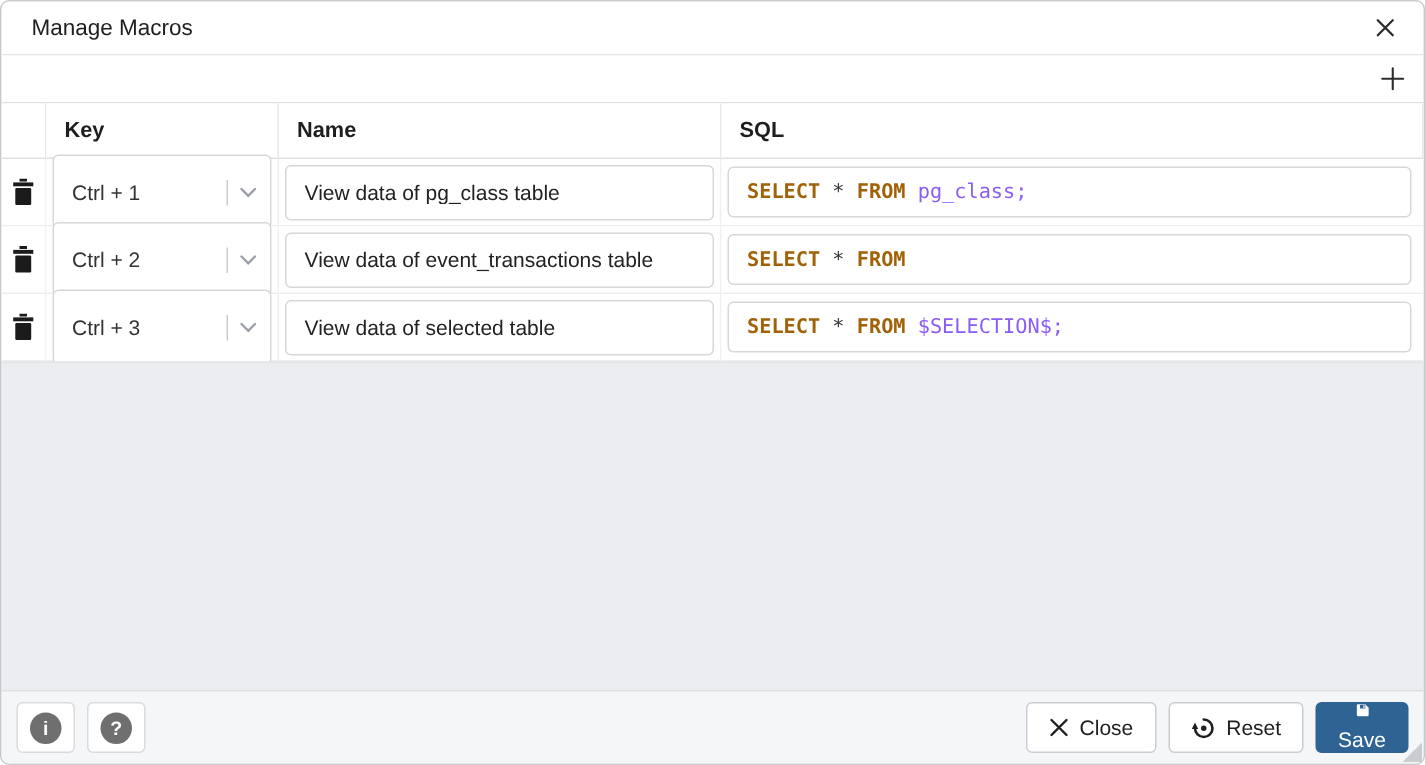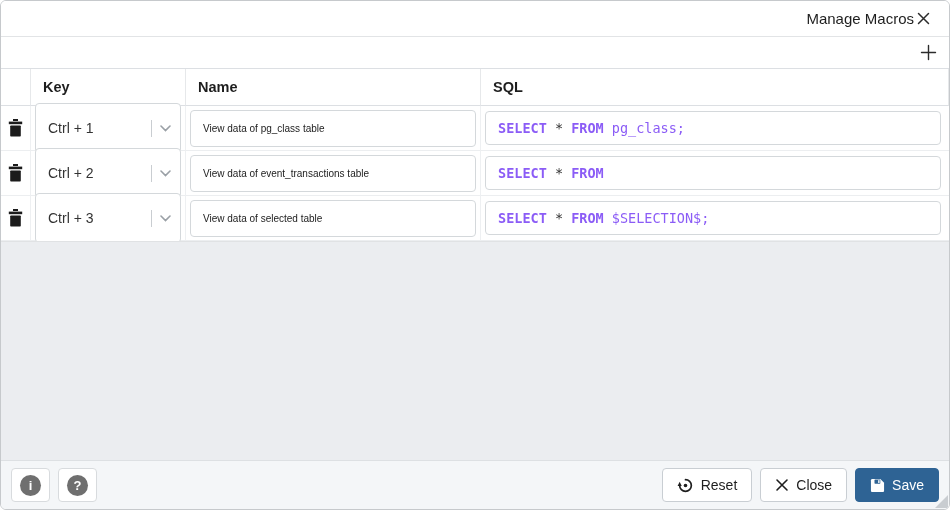--- a/index.html
+++ b/index.html
@@ -8,21 +8,21 @@
   .dialog {
     position: relative; width: 950px; height: 510px;
     border: 1px solid #c6c9cc; border-radius: 6px;
     background: #fff; overflow: hidden;
     display: flex; flex-direction: column;
   }
 
   
   .titlebar {
     height: 36px; flex: 0 0 36px;
-    display: flex; align-items: center; justify-content: flex-end;
+    display: flex; align-items: center; justify-content: space-between;
     padding: 0 16px 0 20px; border-bottom: 1px solid #e2e4e6; background: #fff;
   }
   .title { font-size: 15px; color: #1e1e1e; }
   .icon-btn { background: none; border: none; cursor: pointer; display: flex; align-items: center; justify-content: center; padding: 2px; }
 
   
   .toolbar {
     height: 32px; flex: 0 0 32px;
     display: flex; align-items: center; justify-content: flex-end;
     padding-right: 10px; background: #fff; border-bottom: 1px solid #dcdfe3;
@@ -49,31 +49,31 @@
   .select-ctl {
     width: 100%; height: 50px; background: #fff;
     border: 1px solid #d4d8db; border-radius: 4px;
     display: flex; align-items: center; padding: 0 9px 0 12px; cursor: pointer;
   }
   .select-val { flex: 1; font-size: 14px; color: #333; }
   .select-sep { width: 1px; height: 17px; background: #c9cdd1; margin-right: 8px; }
 
   .name-input {
     width: 100%; height: 37px; border: 1px solid #d4d8db; border-radius: 4px;
-    padding: 0 12px; font-size: 10px; color: #222; font-family: "Liberation Sans", sans-serif;
+    padding: 0 12px; font-size: 14px; color: #222; font-family: "Liberation Sans", sans-serif;
     background: #fff; outline: none;
   }
 
   .sql-box {
     width: 100%; height: 34px; border: 1px solid #d4d8db; border-radius: 4px;
     background: #fff; display: flex; align-items: center; gap: 1ch;
     padding: 0 12px; font-family: "DejaVu Sans Mono", monospace; font-size: 13.5px;
     cursor: text; margin-right: 4px;
   }
-  .sql-kw { color: #8b5cf6; font-weight: 700; }
+  .sql-kw { color: #a16207; font-weight: 700; }
   .sql-op { color: #333; }
   .sql-txt { color: #8b5cf6; }
 
   
   .filler { flex: 1 1 auto; background: #ebedf0; border-top: 1px solid #e0e2e4; }
   .footer {
     height: 49px; flex: 0 0 49px; background: #f4f6f8; border-top: 1px solid #dde0e3;
     display: flex; align-items: center; justify-content: space-between; padding: 0 10px;
   }
   .foot-left, .foot-right { display: flex; align-items: center; gap: 8px; }
@@ -86,21 +86,21 @@
     width: 21px; height: 21px; border-radius: 50%; background: #6f6f6f;
     color: #fff; font-size: 13px; font-weight: 700;
     display: flex; align-items: center; justify-content: center; line-height: 1;
   }
 
   .btn {
     height: 34px; background: #fff; border: 1px solid #c9ced3; border-radius: 4px;
     display: flex; align-items: center; gap: 7px; padding: 0 14px;
     font-size: 14px; color: #1e1e1e; cursor: pointer; font-family: "Liberation Sans", sans-serif;
   }
-  .btn.primary { background: #2e6394; border-color: #2e6394; color: #fff; }
+  .btn.primary { background: #2e6394; border-color: #2e6394; color: #fff; flex-direction: column; }
 
   .resize-handle {
     position: absolute; right: 1px; bottom: 1px; width: 0; height: 0;
     border-left: 13px solid transparent; border-bottom: 13px solid #c9cdd1;
   }
 </style>
 </head>
 <body>
 
 <div class="dialog">
@@ -224,32 +224,32 @@
     <div class="foot-left">
       <button class="sq-btn" aria-label="SQL help">
         <span class="circle-ic">i</span>
       </button>
       <button class="sq-btn" aria-label="Help">
         <span class="circle-ic">?</span>
       </button>
     </div>
     <div class="foot-right">
       <button class="btn">
+        <svg width="14" height="14" viewBox="0 0 14 14">
+            <path d="M2 2 L12 12 M12 2 L2 12" stroke="#1e1e1e" stroke-width="1.6" fill="none" stroke-linecap="round"></path>
+          </svg>
+        <span>Close</span>
+      </button>
+      <button class="btn">
         <svg width="17" height="17" viewBox="0 0 16 16">
             <path d="M8 2.5 A5.5 5.5 0 1 1 2.5 8" fill="none" stroke="#1e1e1e" stroke-width="1.6" stroke-linecap="round"></path>
             <polygon points="2.5,4.4 0.5,8.4 4.5,8.4" fill="#1e1e1e"></polygon>
             <circle cx="8" cy="8" r="1.7" fill="#1e1e1e"></circle>
           </svg>
         <span>Reset</span>
-      </button>
-      <button class="btn">
-        <svg width="14" height="14" viewBox="0 0 14 14">
-            <path d="M2 2 L12 12 M12 2 L2 12" stroke="#1e1e1e" stroke-width="1.6" fill="none" stroke-linecap="round"></path>
-          </svg>
-        <span>Close</span>
       </button>
       <button class="btn primary">
         <svg width="15" height="15" viewBox="0 0 16 16">
             <path d="M1 2.4 C1 1.6 1.6 1 2.4 1 H11 L15 5 V13.6 C15 14.4 14.4 15 13.6 15 H2.4 C1.6 15 1 14.4 1 13.6 Z" fill="#fff"></path>
             <rect x="4.8" y="1.6" width="6.2" height="4.4" rx="0.6" fill="#2e6394"></rect>
             <rect x="8.7" y="2.3" width="1.5" height="3" fill="#fff"></rect>
           </svg>
         <span>Save</span>
       </button>
     </div>

